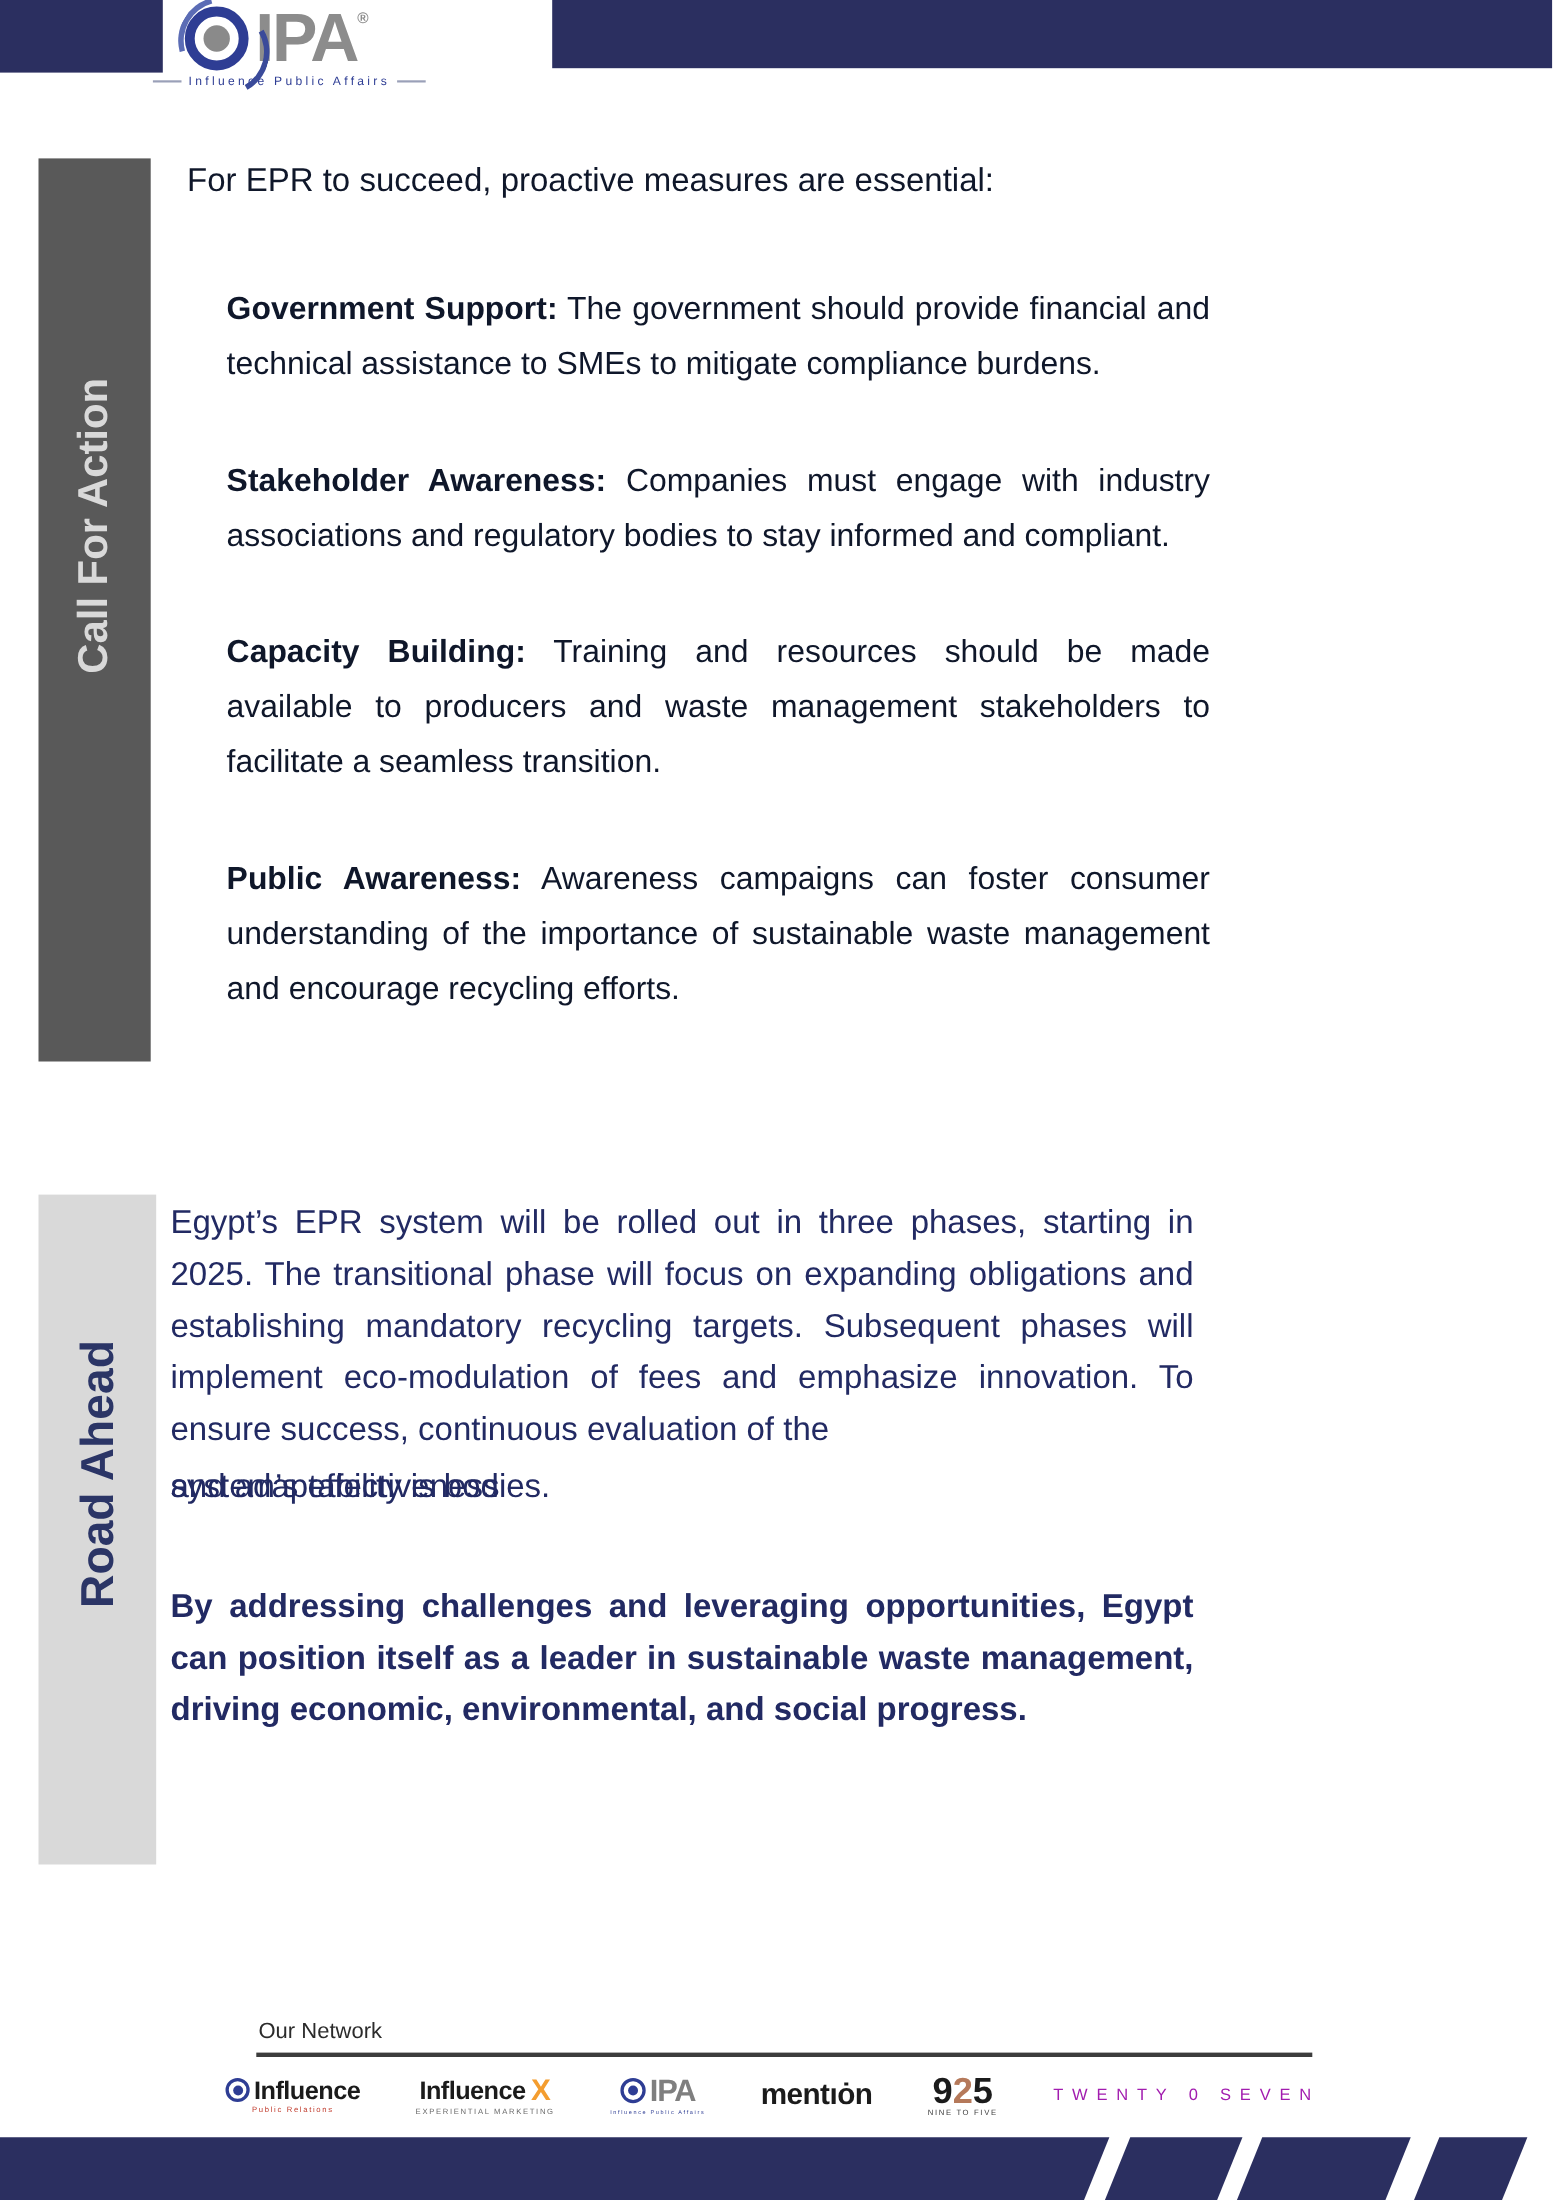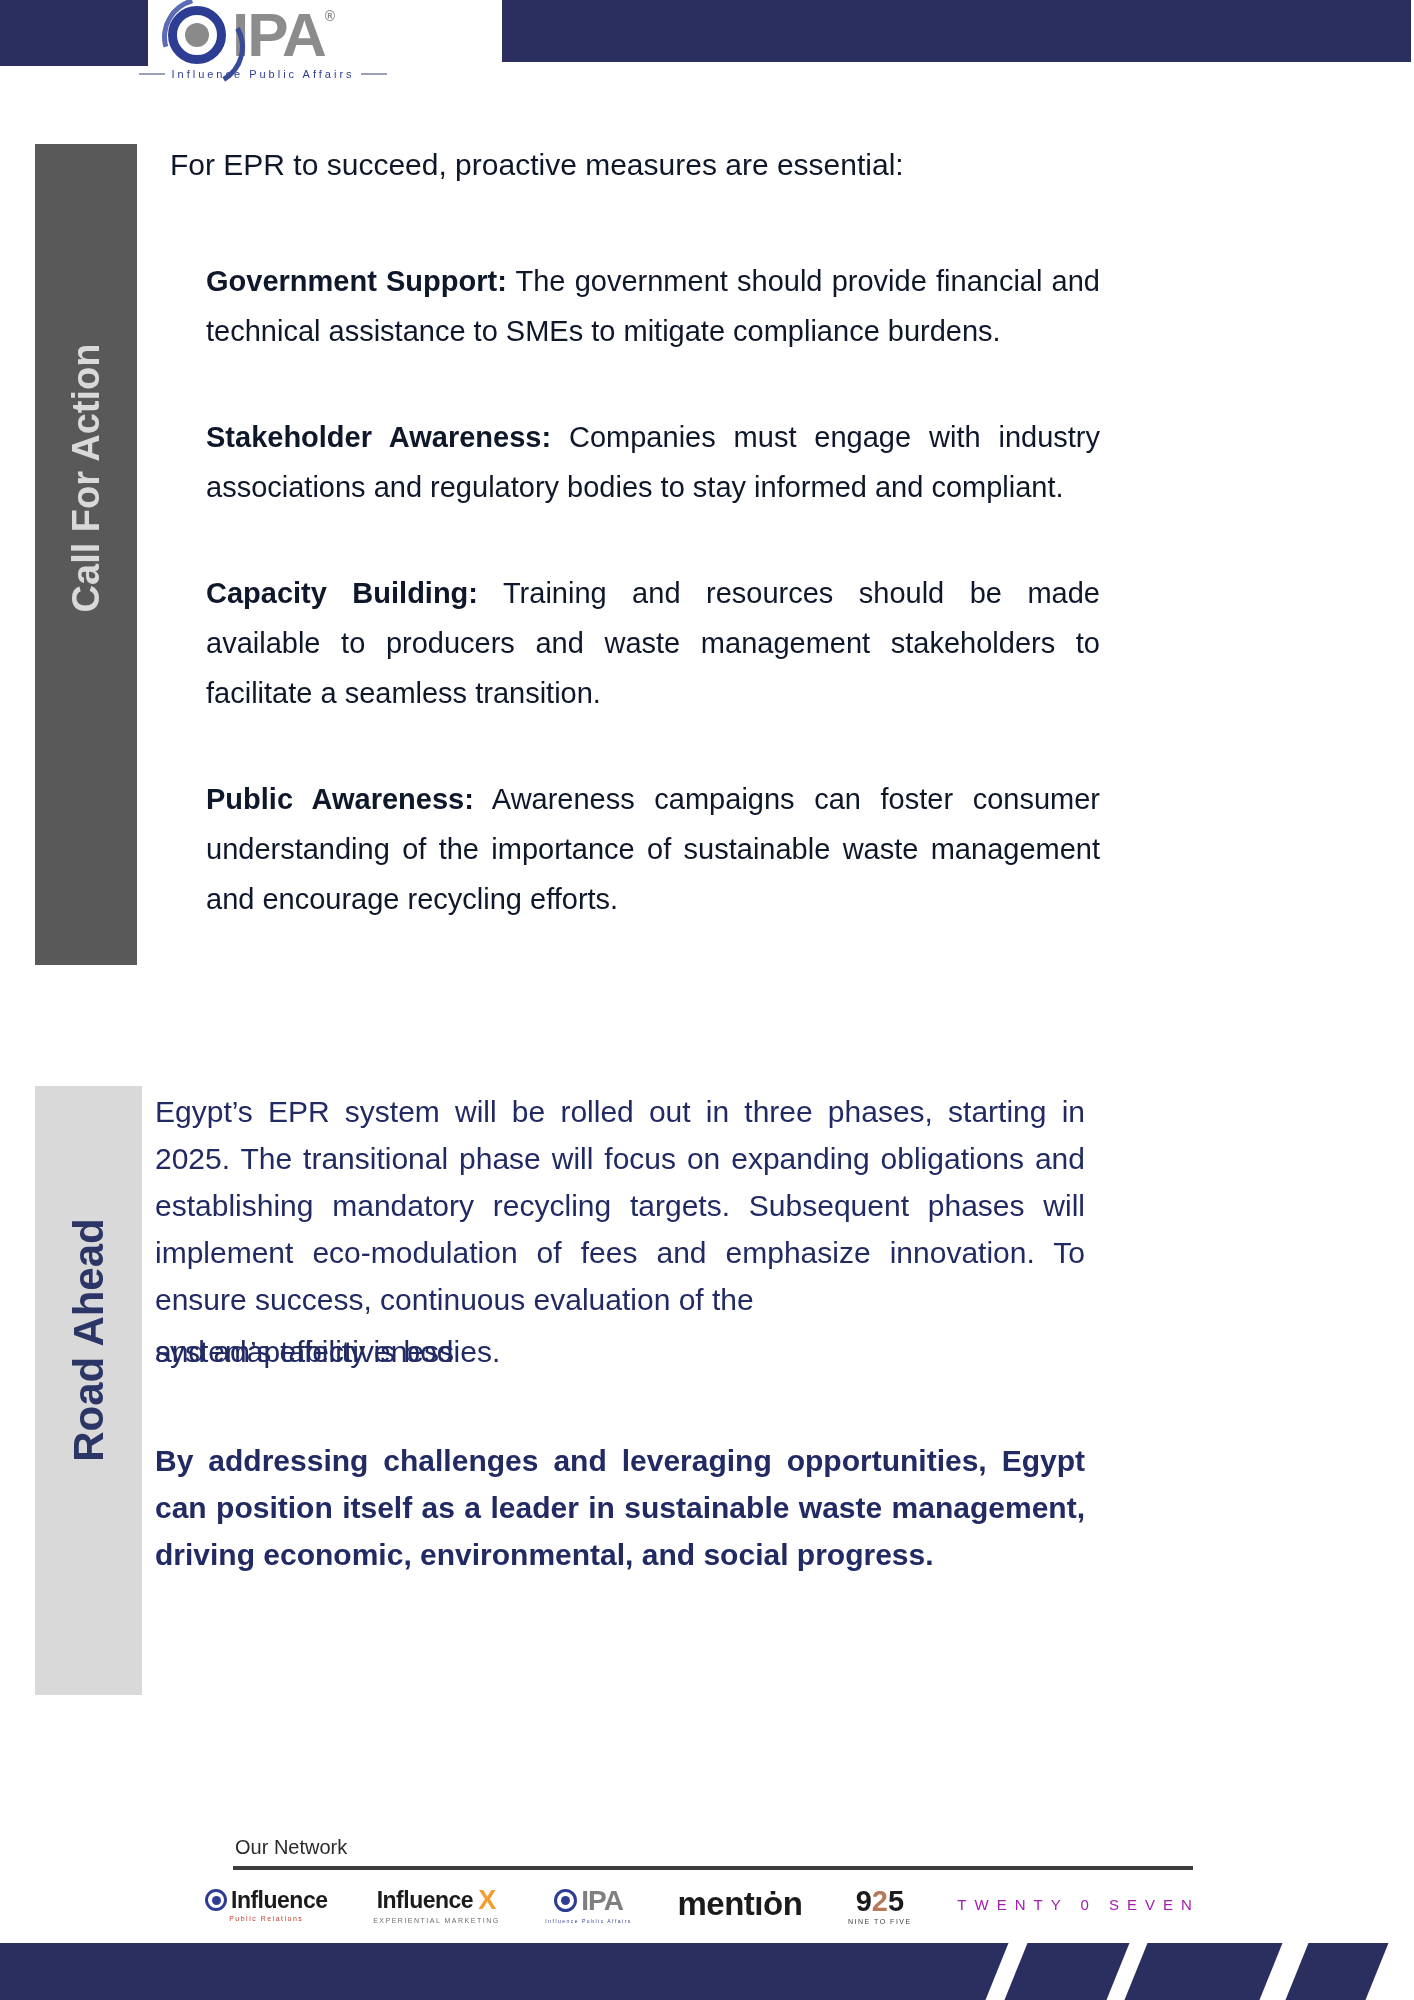--- a/index.html
+++ b/index.html
@@ -59,22 +59,22 @@
                       width:9px; height:9px; margin:-4.5px 0 0 -4.5px; }
   .inf-icon { width:16px; height:16px; margin-right:4px; }
   .ipa-f-icon { width:17px; height:17px; margin-right:4px; }
   .inf-name { font-size:23px; font-weight:bold; color:#1b1b1b; letter-spacing:-0.5px; }
   .logo-sub { font-size:7px; letter-spacing:1.5px; margin-top:1px; white-space:nowrap; }
   .sub-red  { color:#c03a2b; }
   .sub-gray { color:#6b6b6b; }
   .sub-navy { color:#2e3d94; font-size:5px; }
   .infx-x { font-size:27px; font-weight:bold; color:#f49d2f; margin-left:5px; }
   .ipa-f-name { font-size:28px; font-weight:bold; color:#7f7f7f; letter-spacing:-1px; }
-  .mention-name { font-size:33px; font-weight:bold; color:#1b1b1b; letter-spacing:-0.5px; }
-  .n925 { font-size:29px; font-weight:bold; color:#1b1b1b; line-height:34px; letter-spacing:0; }
+  .mention-name { font-size:27px; font-weight:bold; color:#1b1b1b; letter-spacing:-0.5px; }
+  .n925 { font-size:33px; font-weight:bold; color:#1b1b1b; line-height:34px; letter-spacing:0; }
   .n925 .d2 { color:#b5795a; }
   .n925-sub { font-size:7px; letter-spacing:1.5px; color:#3c3c3c; margin-top:0; }
   .t07 { font-size:15px; letter-spacing:8px; color:#a21caf; white-space:nowrap; }
 
   
   .bottom-bar { position:absolute; left:0; top:1943px; width:1414px; height:57px; }
   .bb { position:absolute; top:0; height:57px; background:#2b2f60; transform:skewX(-22deg); }
   .bb-main { left:-30px;  width:1027px; }
   .bb-p1   { left:1016px; width:102px; }
   .bb-p2   { left:1136px; width:135px; }

